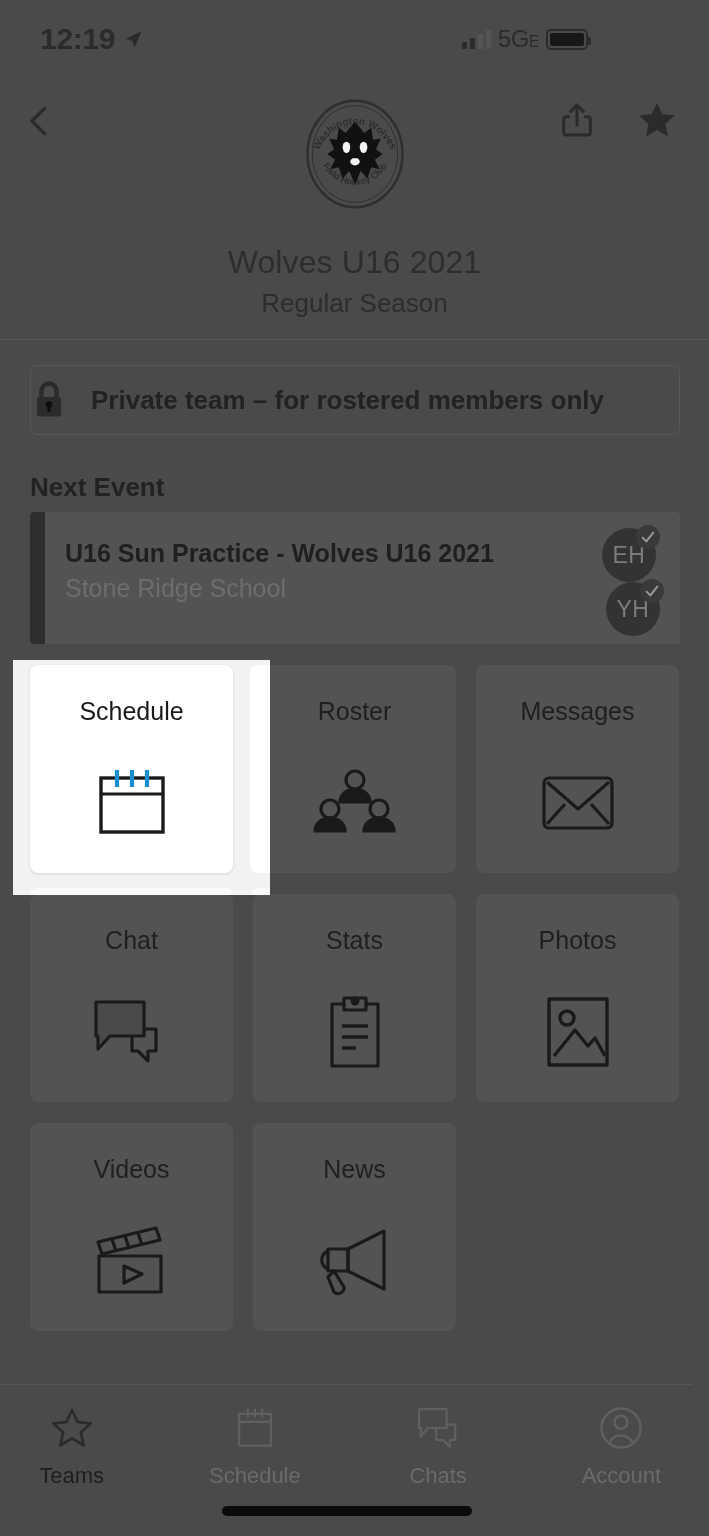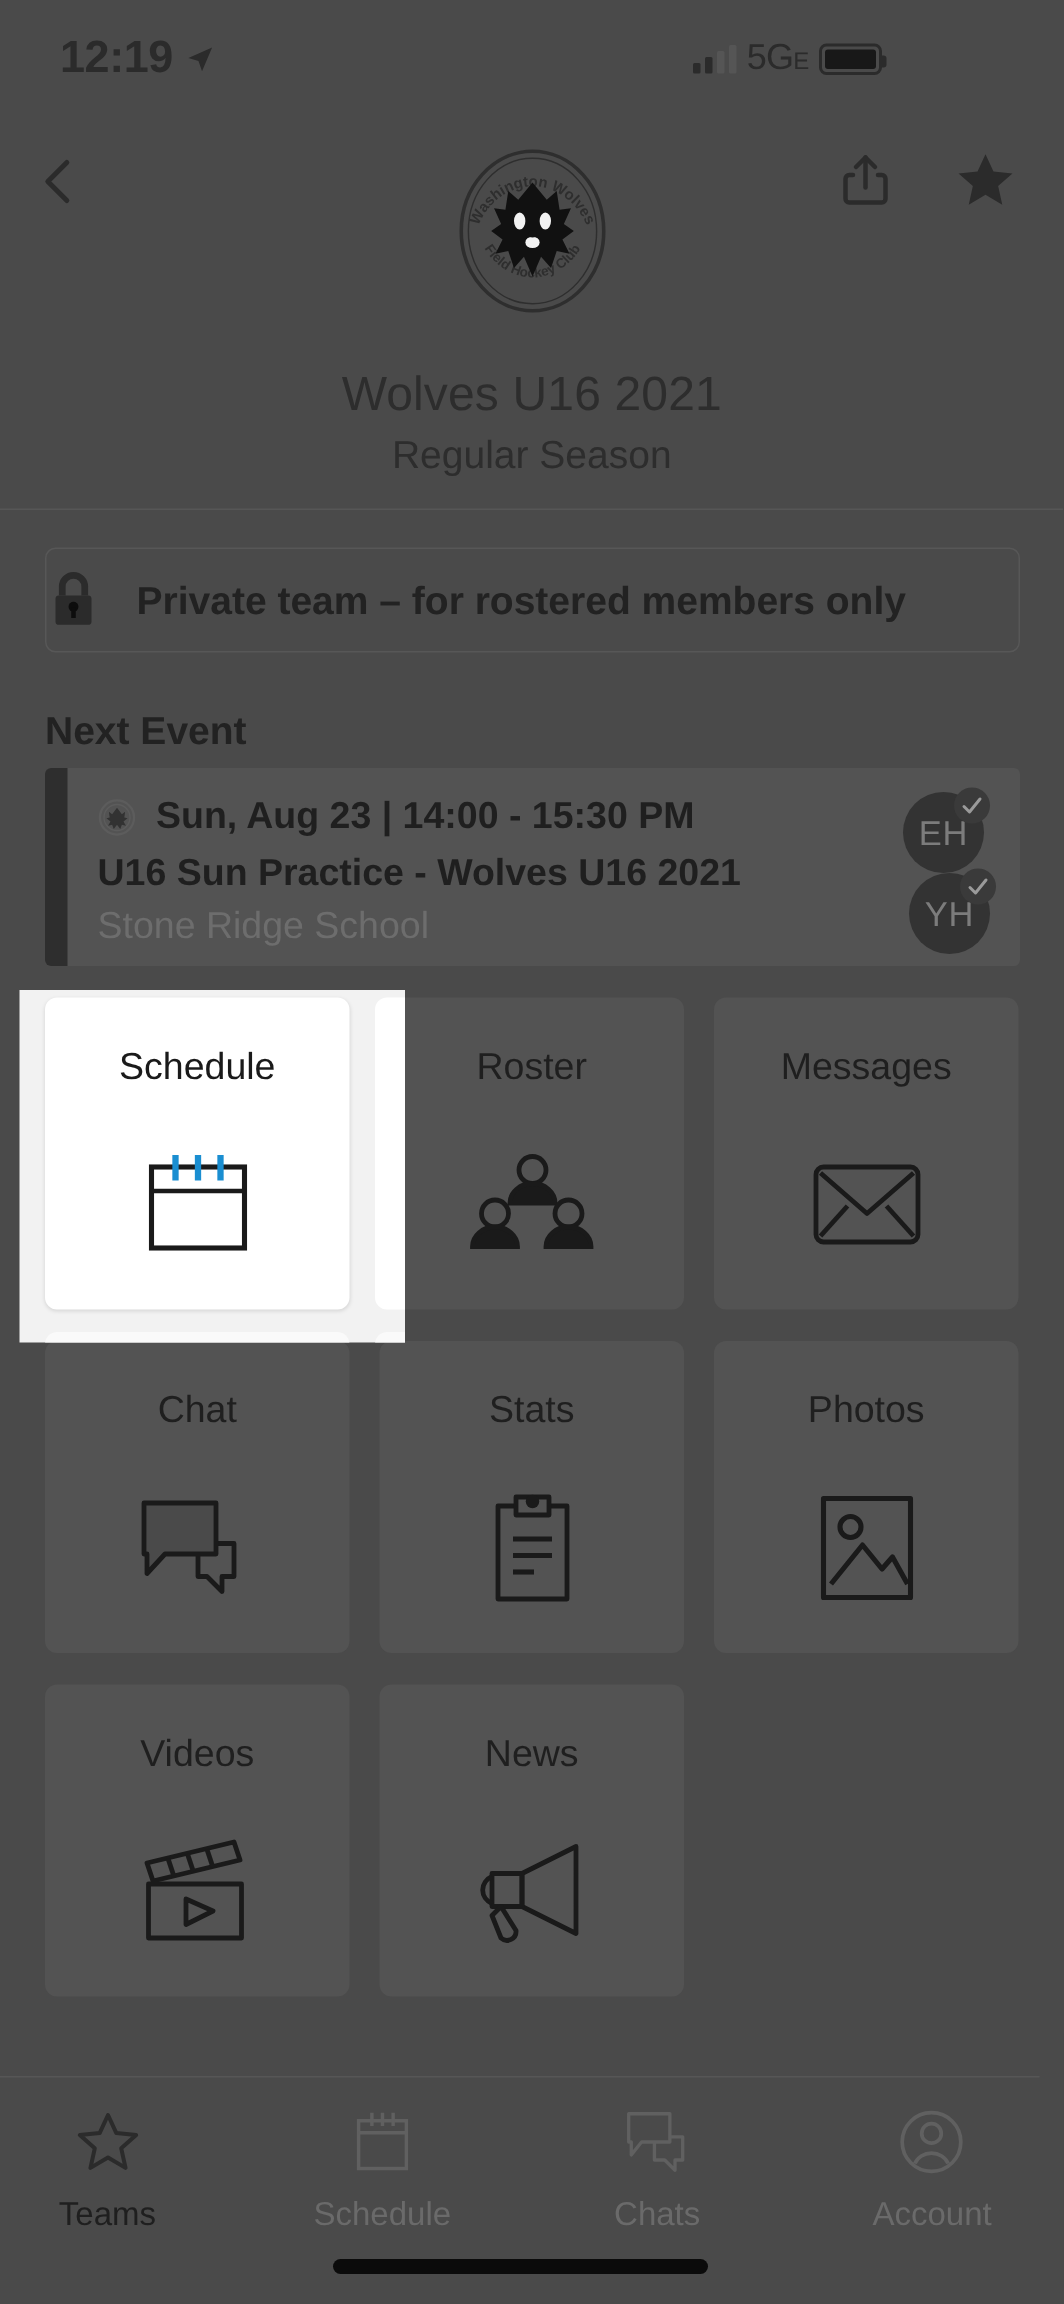--- a/index.html
+++ b/index.html
@@ -275,30 +275,20 @@
         </svg>
       </span>
       <span class="private-txt">Private team – for rostered members only</span>
     </div>
 
     <div class="sec-title">Next Event</div>
 
     <div class="event-card">
       <div class="event-bar"></div>
       <div class="event-body">
-        <div class="event-line1">
-          <span class="ev-logo">
-            <svg viewBox="0 0 24 24" width="26" height="26">
-              <circle cx="12" cy="12" r="10.5" fill="none" stroke="#5f5f5f" stroke-width="1.4"></circle>
-              <circle cx="12" cy="12" r="8" fill="none" stroke="#5f5f5f" stroke-width=".8"></circle>
-              <path d="M12 6 L9 10 L7 8.5 L7.5 12 L5.5 12.5 L8 14.5 L6.5 17 L9 16.5 L10 19 L12 16.5 L14 19 L15 16.5 L17.5 17 L16 14.5 L18.5 12.5 L16.5 12 L17 8.5 L15 10 Z" fill="#2a2a2a"></path>
-            </svg>
-          </span>
-          <span class="event-when">Sun, Aug 23  |  14:00 - 15:30 PM</span>
-        </div>
         <div class="event-title">U16 Sun Practice - Wolves U16 2021</div>
         <div class="event-loc">Stone Ridge School</div>
         <div class="avatars">
           <span class="av">
             <span>EH</span>
             <span class="chk">
               <svg viewBox="0 0 24 24" width="16" height="16" fill="none" stroke="#9a9a9a" stroke-width="3" stroke-linecap="round" stroke-linejoin="round">
                   <polyline points="4,13 9.5,18.5 20,5.5"></polyline>
                 </svg>
             </span>

